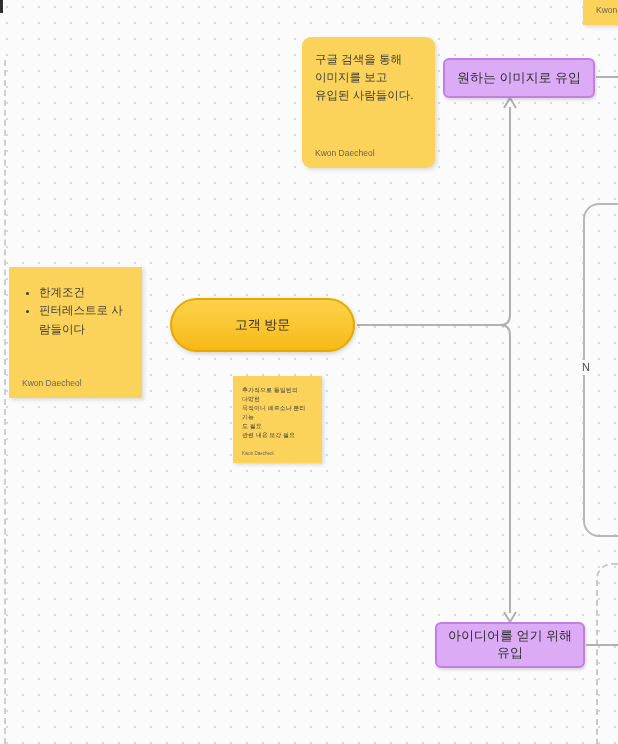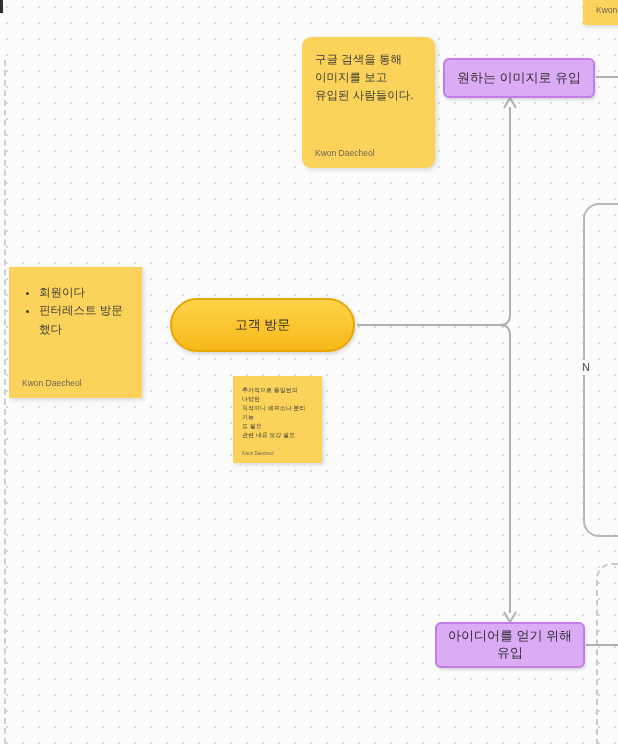--- a/index.html
+++ b/index.html
@@ -156,22 +156,22 @@
   <div class="sticky" style="left:302px; top:37px; width:133px; height:131px;border-radius:9px;">
     <div class="body">
       <div class="note-text">구글 검색을 통해 이미지를 보고 유입된 사람들이다.</div>
     </div>
     <div class="author">Kwon Daecheol</div>
   </div>
 
   <div class="sticky" style="left:9px; top:267px; width:133px; height:131px;">
     <div class="body">
       <ul>
-        <li>회원이다</li>
-        <li>핀터레스트 방문했다</li>
+        <li>한계조건</li>
+        <li>핀터레스트로 사람들이다</li>
       </ul>
     </div>
     <div class="author">Kwon Daecheol</div>
   </div>
 
   <div class="sticky tiny" style="left:233px; top:376px; width:89px; height:87px;">
     <div class="body">
       <div class="note-text">추가적으로 통일된의 다양한</div>
       <div class="note-text">목적이니 페르소나 분리 기능</div>
       <div class="note-text">도 필요</div>

